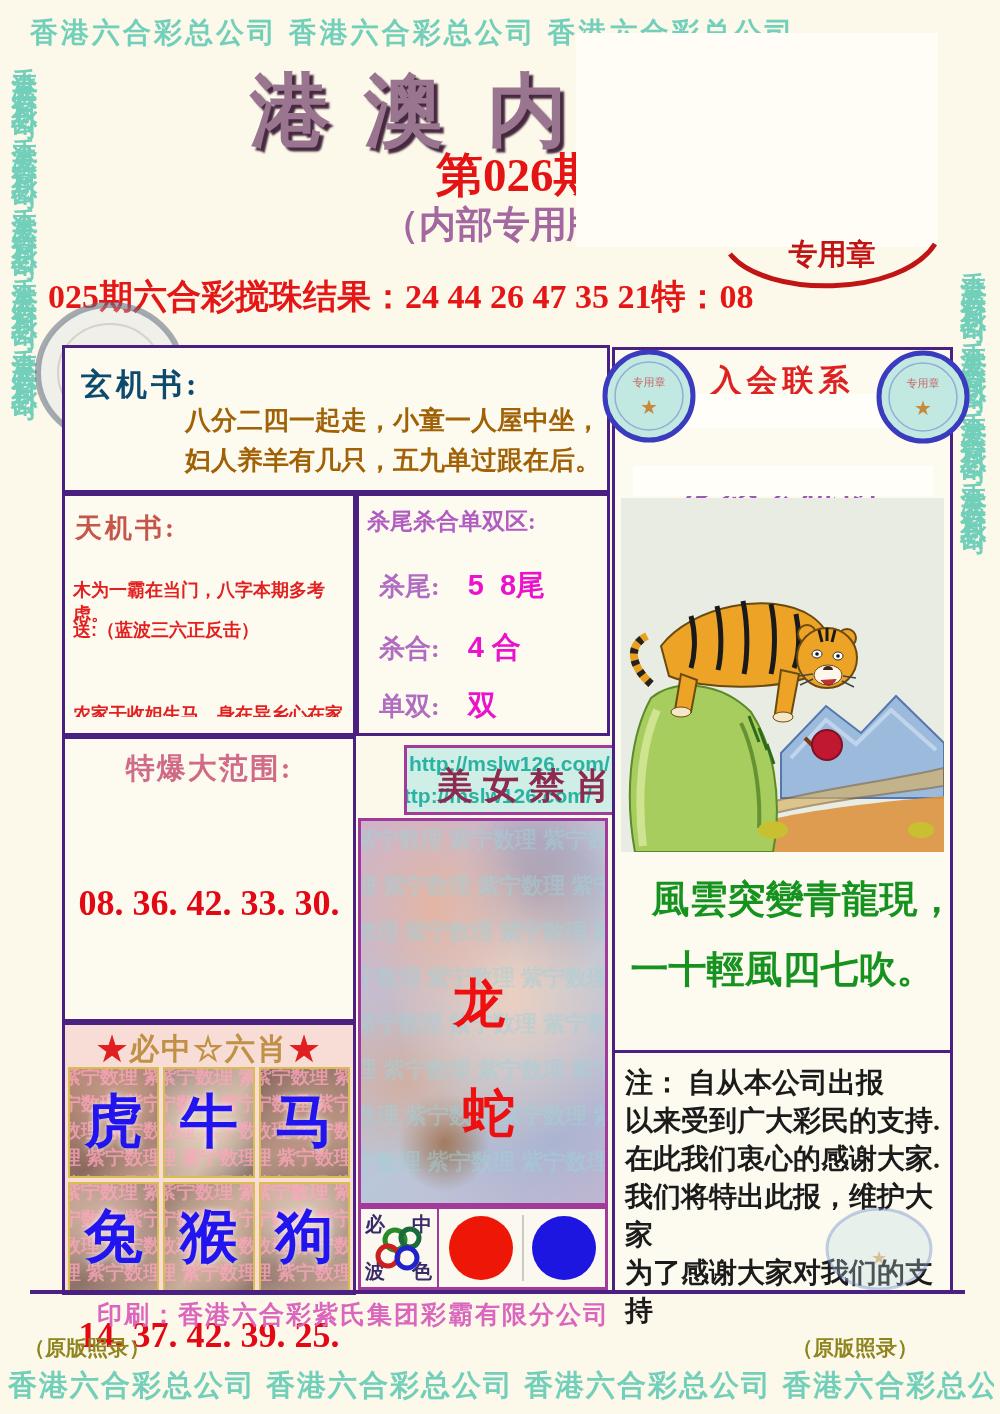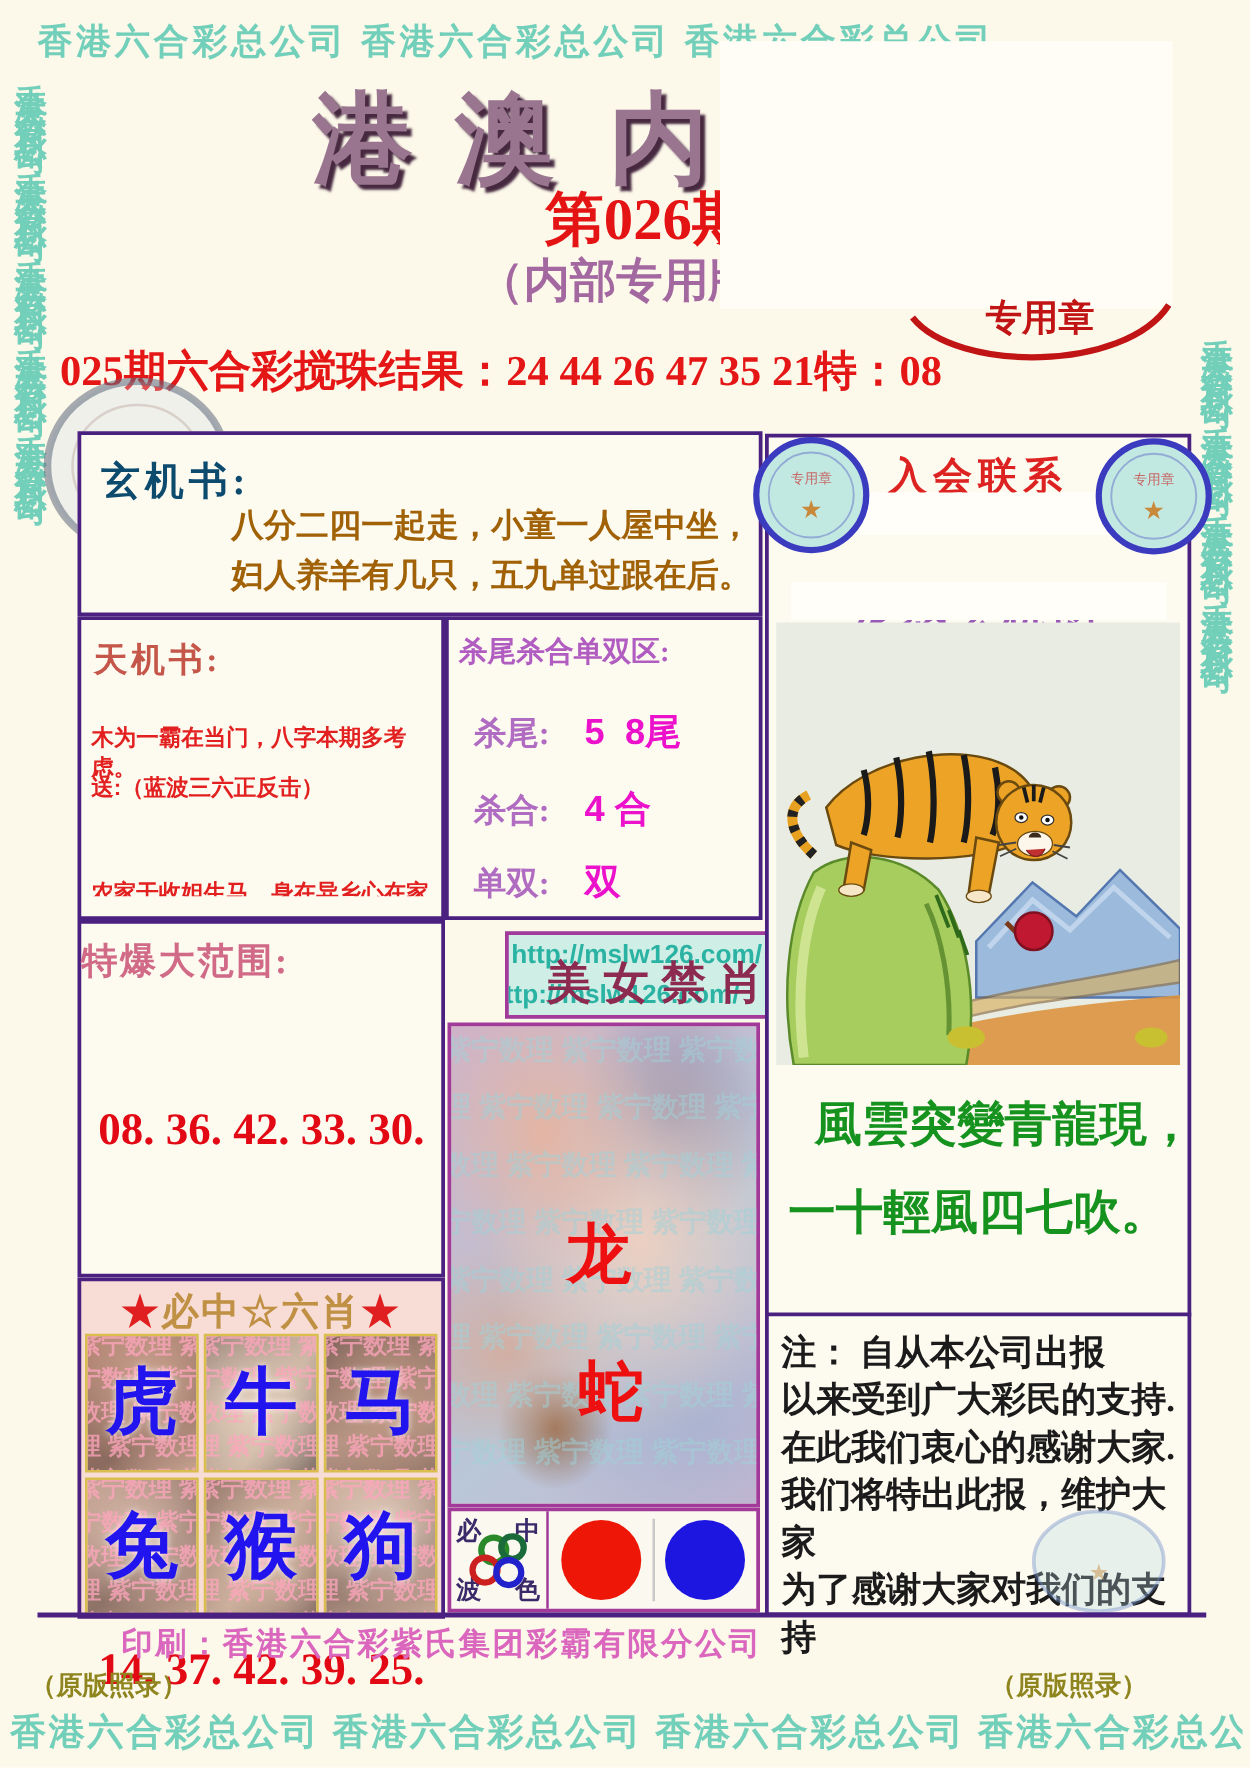--- a/index.html
+++ b/index.html
@@ -35,21 +35,21 @@
 
   .tianji-label{left:10px;top:14px;font-family:"Liberation Serif",serif;font-size:27px;font-weight:bold;
                 color:#c5564a;letter-spacing:3px;}
   .red-line{left:8px;font-size:18px;font-weight:bold;color:#e22020;}
 
   .sha-title{left:8px;top:10px;font-family:"Liberation Serif",serif;font-size:23px;font-weight:bold;color:#b05cc0;}
   .sha-row{left:20px;display:flex;align-items:baseline;gap:28px;}
   .sha-label{font-family:"Liberation Serif",serif;font-size:26px;font-weight:bold;color:#b06cc0;}
   .sha-value{font-size:29px;font-weight:bold;color:#ec12cc;}
 
-  .tebao-title{width:100%;top:10px;text-align:left;font-family:"Liberation Serif",serif;
+  .tebao-title{width:100%;top:10px;text-align:center;font-family:"Liberation Serif",serif;
                font-size:29px;font-weight:bold;color:#d06a86;letter-spacing:2px;}
   .tebao-rows{width:100%;top:44px;text-align:center;font-family:"Liberation Serif",serif;
               font-size:36px;font-weight:bold;color:#e20814;line-height:48px;}
 
   .lx-header{width:100%;top:4px;text-align:center;font-size:30px;font-weight:bold;letter-spacing:2px;}
   .lx-star{color:#e02020;}
   .lx-mid{color:#c09045;}
   .lx-grid{left:3px;top:42px;width:282px;height:225px;display:grid;
            grid-template-columns:1fr 1fr 1fr;grid-template-rows:1fr 1fr;gap:4px;}
   .lx-cell{position:relative;overflow:hidden;border:2px solid #d9bd4e;}

